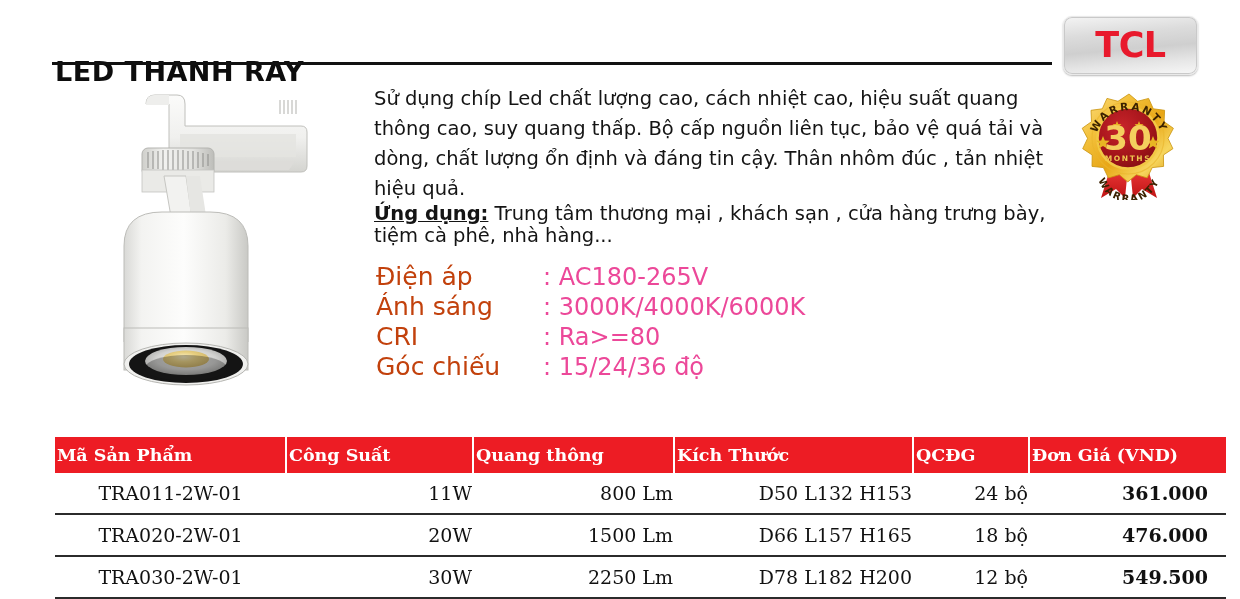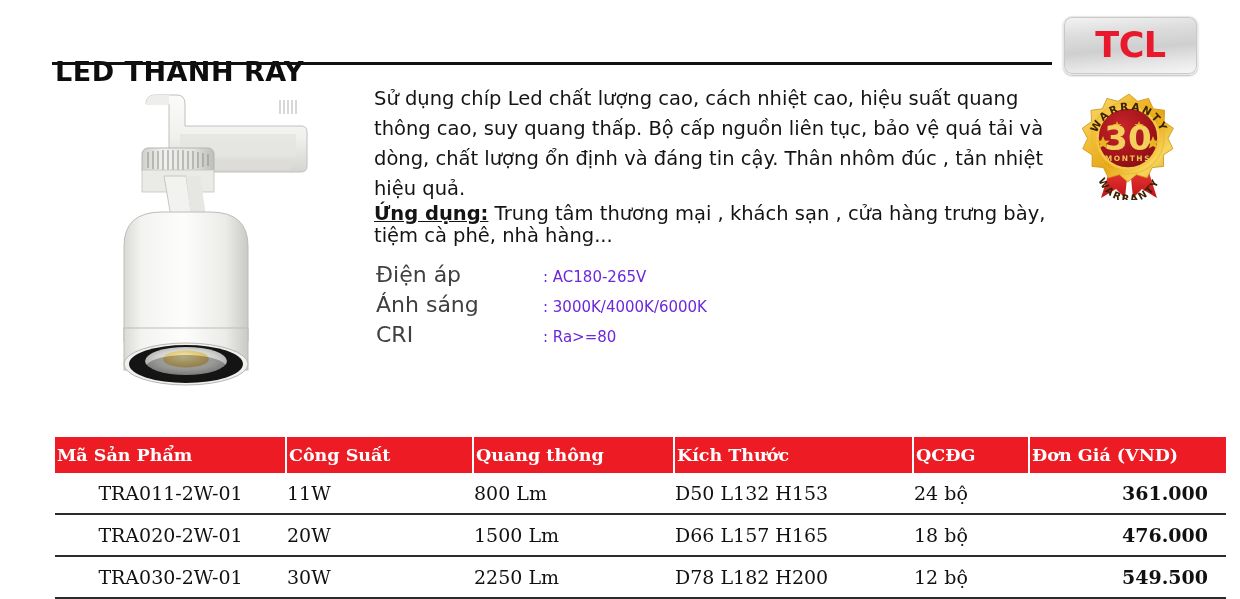--- a/index.html
+++ b/index.html
@@ -120,27 +120,27 @@
     top: 262px;
     width: 480px;
   }
   .spec-row {
     display: flex;
     align-items: baseline;
     height: 30px;
   }
   .spec-label {
     width: 167px;
-    font-size: 22px;
-    color: #404040;
+    font-size: 25px;
+    color: #c2410c;
     white-space: nowrap;
   }
   .spec-value {
-    font-size: 15px;
-    color: #6d28d9;
+    font-size: 24px;
+    color: #ec4899;
     white-space: nowrap;
   }
 
   
   #price-table {
     position: absolute;
     left: 55px;
     top: 437px;
     width: 1137px;
     border-collapse: collapse;
@@ -159,21 +159,21 @@
     white-space: nowrap;
   }
   #price-table thead th:last-child {
     border-right: none;
   }
   #price-table tbody td {
     font-family: "DejaVu Serif", serif;
     font-size: 19px;
     color: #111111;
     height: 38px;
-    text-align: left;
+    text-align: right;
     border-bottom: 2px solid #2b2b2b;
     white-space: nowrap;
   }
   #price-table tbody tr td.cell-code {
     text-align: center;
   }
   #price-table tbody td.cell-price {
     font-weight: bold;
     text-align: right;
     padding-right: 18px;
@@ -348,20 +348,24 @@
     <span class="spec-label">Điện áp</span>
     <span class="spec-value">: AC180-265V</span>
   </div>
   <div class="spec-row">
     <span class="spec-label">Ánh sáng</span>
     <span class="spec-value">: 3000K/4000K/6000K</span>
   </div>
   <div class="spec-row">
     <span class="spec-label">CRI</span>
     <span class="spec-value">: Ra&gt;=80</span>
+  </div>
+  <div class="spec-row">
+    <span class="spec-label">Góc chiếu</span>
+    <span class="spec-value">: 15/24/36 độ</span>
   </div>
 </div>
 
 <table id="price-table">
   <thead>
     <tr>
       <th class="col-code">Mã Sản Phẩm</th>
       <th class="col-power">Công Suất</th>
       <th class="col-flux">Quang thông</th>
       <th class="col-size">Kích Thước</th>

